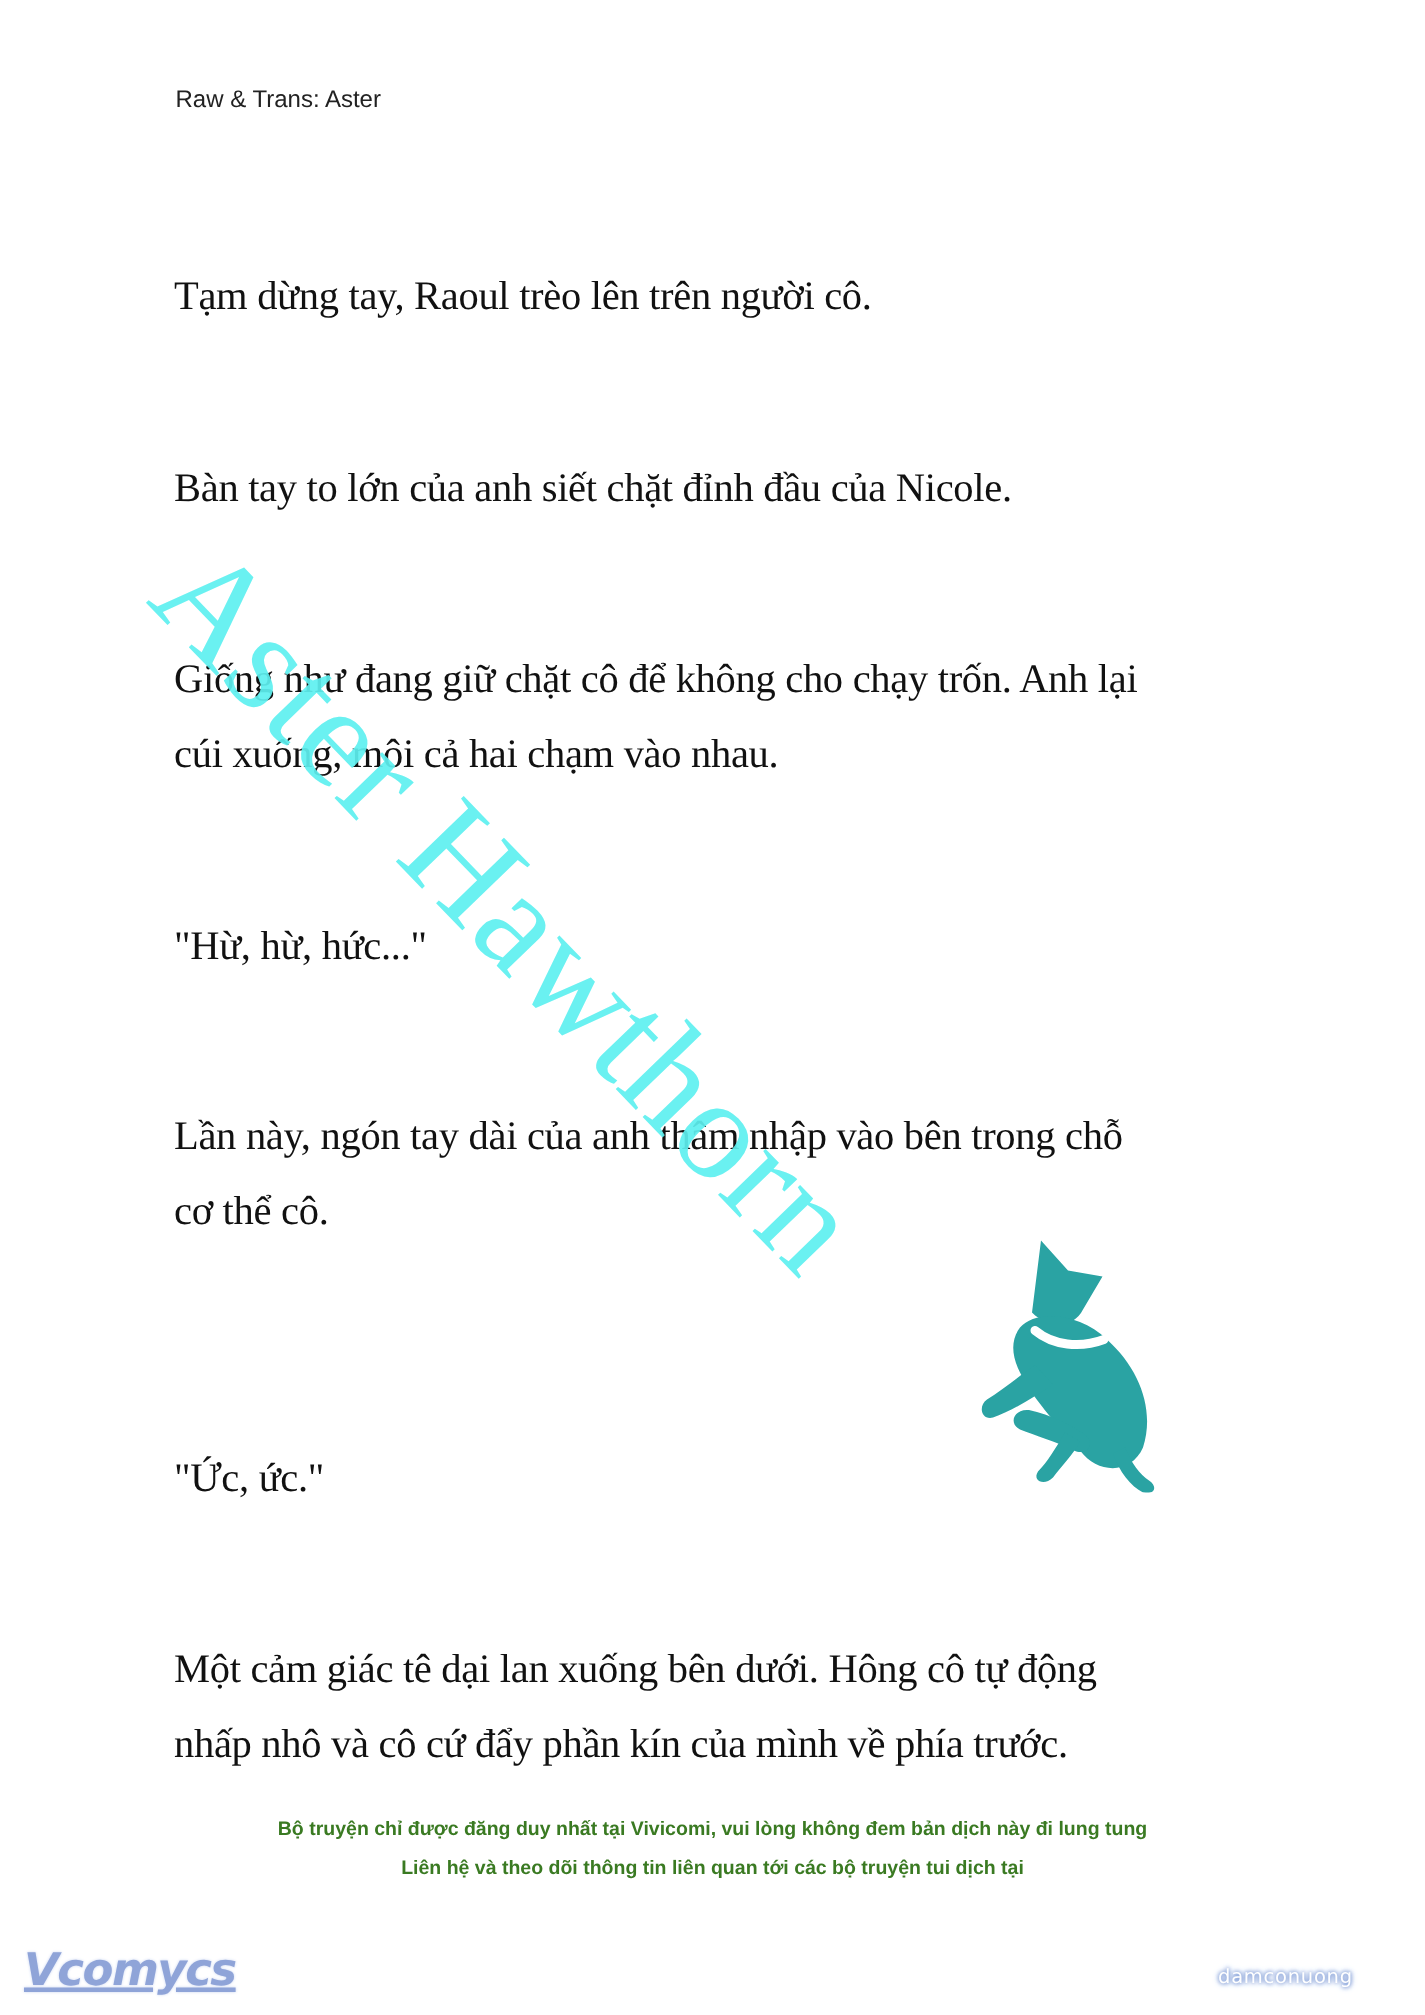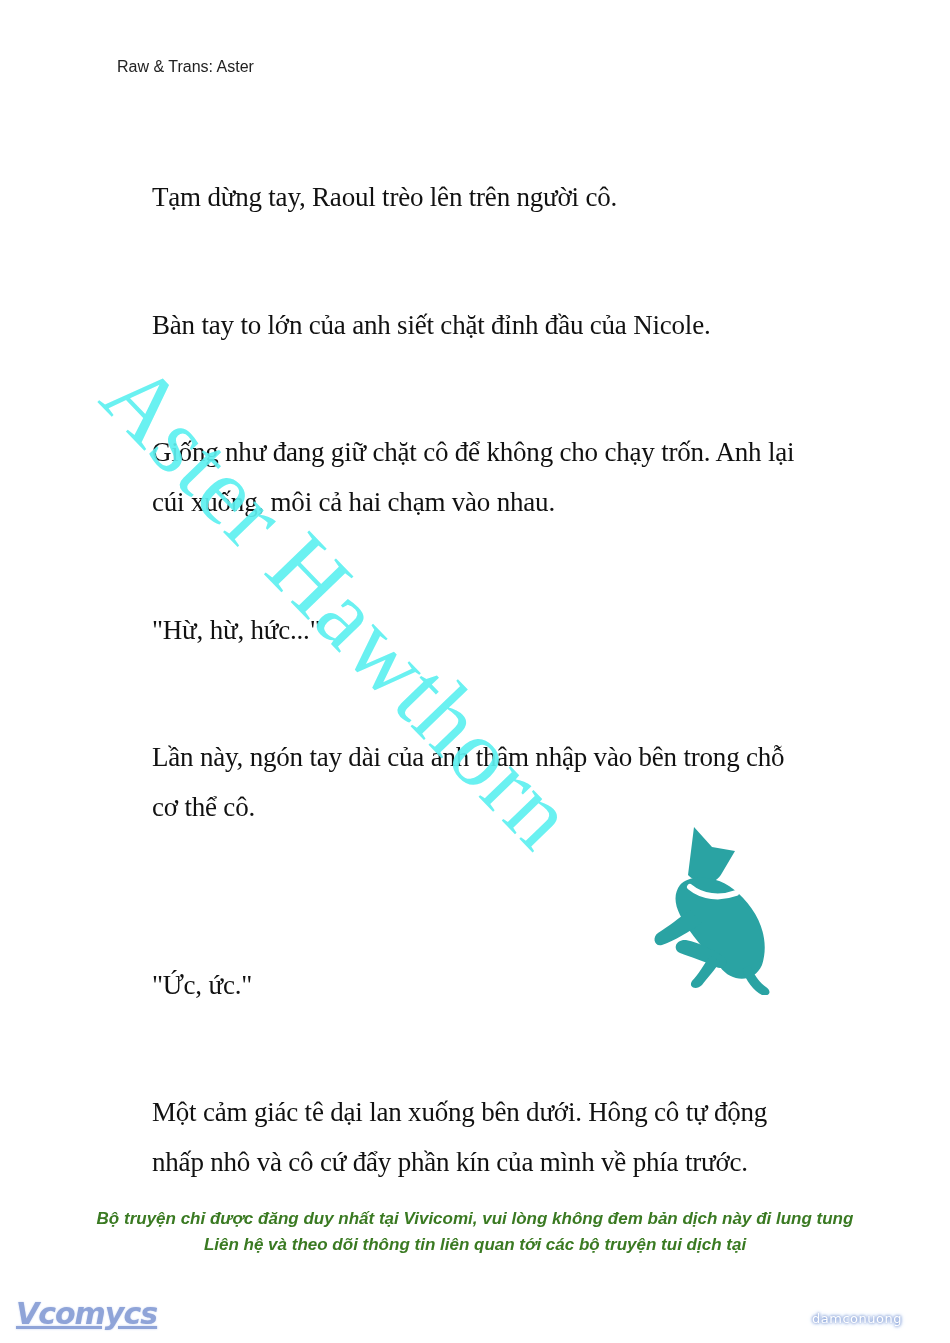--- a/index.html
+++ b/index.html
@@ -12,21 +12,20 @@
     .header {
       position: absolute; left: 117px; top: 58px;
       font-family: "Liberation Sans", sans-serif;
       font-size: 16px; color: #222;
     }
     .para {
       position: absolute; left: 116px;
       font-size: 27px; line-height: 50px;
       letter-spacing: -0.2px;
       white-space: nowrap;
-      margin-left: 36px;
     }
     .watermark {
       position: absolute; left: 115px; top: 560px;
       font-family: "Liberation Serif", serif;
       font-size: 96px; color: #5ef0f0;
       transform: rotate(46deg);
       transform-origin: left center;
       white-space: nowrap;
       opacity: 0.92;
       pointer-events: none;
@@ -34,22 +33,22 @@
       top: 340px; left: 160px;
       transform-origin: left top;
     }
     .cat {
       position: absolute; left: 650px; top: 815px; width: 135px; height: 180px;
     }
     .footer-notes {
       position: absolute; left: 0; top: 1206px; width: 950px;
       text-align: center;
       font-family: "Liberation Sans", sans-serif;
-      font-style: italic; font-weight: bold;
-      color: #3a7a22; font-size: 17px; line-height: 25.5px;
+      font-weight: bold;
+      color: #3a7a22; font-size: 13px; line-height: 25.5px;
     }
     .logo-left {
       position: absolute; left: 16px; top: 1296px;
       font-family: "DejaVu Sans", sans-serif;
       font-style: italic; font-weight: bold;
       font-size: 30px; color: #8fa4d8;
       letter-spacing: -1px;
       text-shadow: 0 0 2px #c8d4f0;
       text-decoration: underline;
     }

